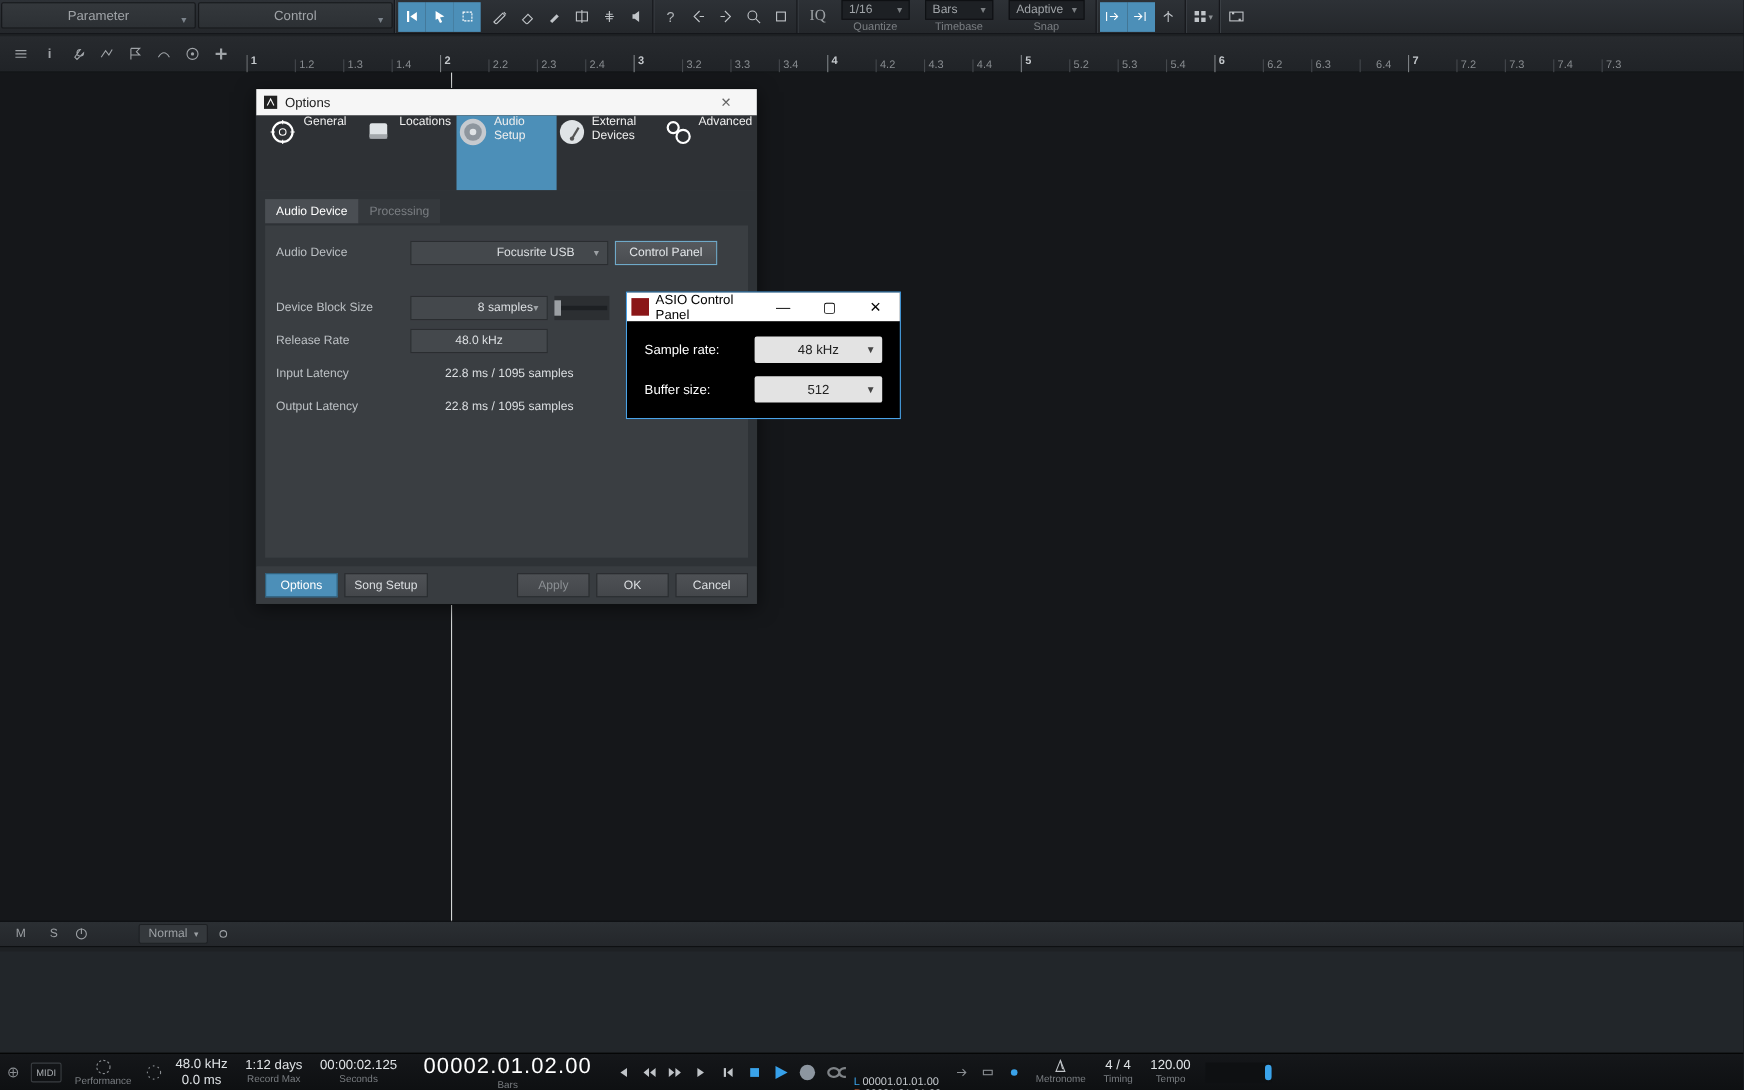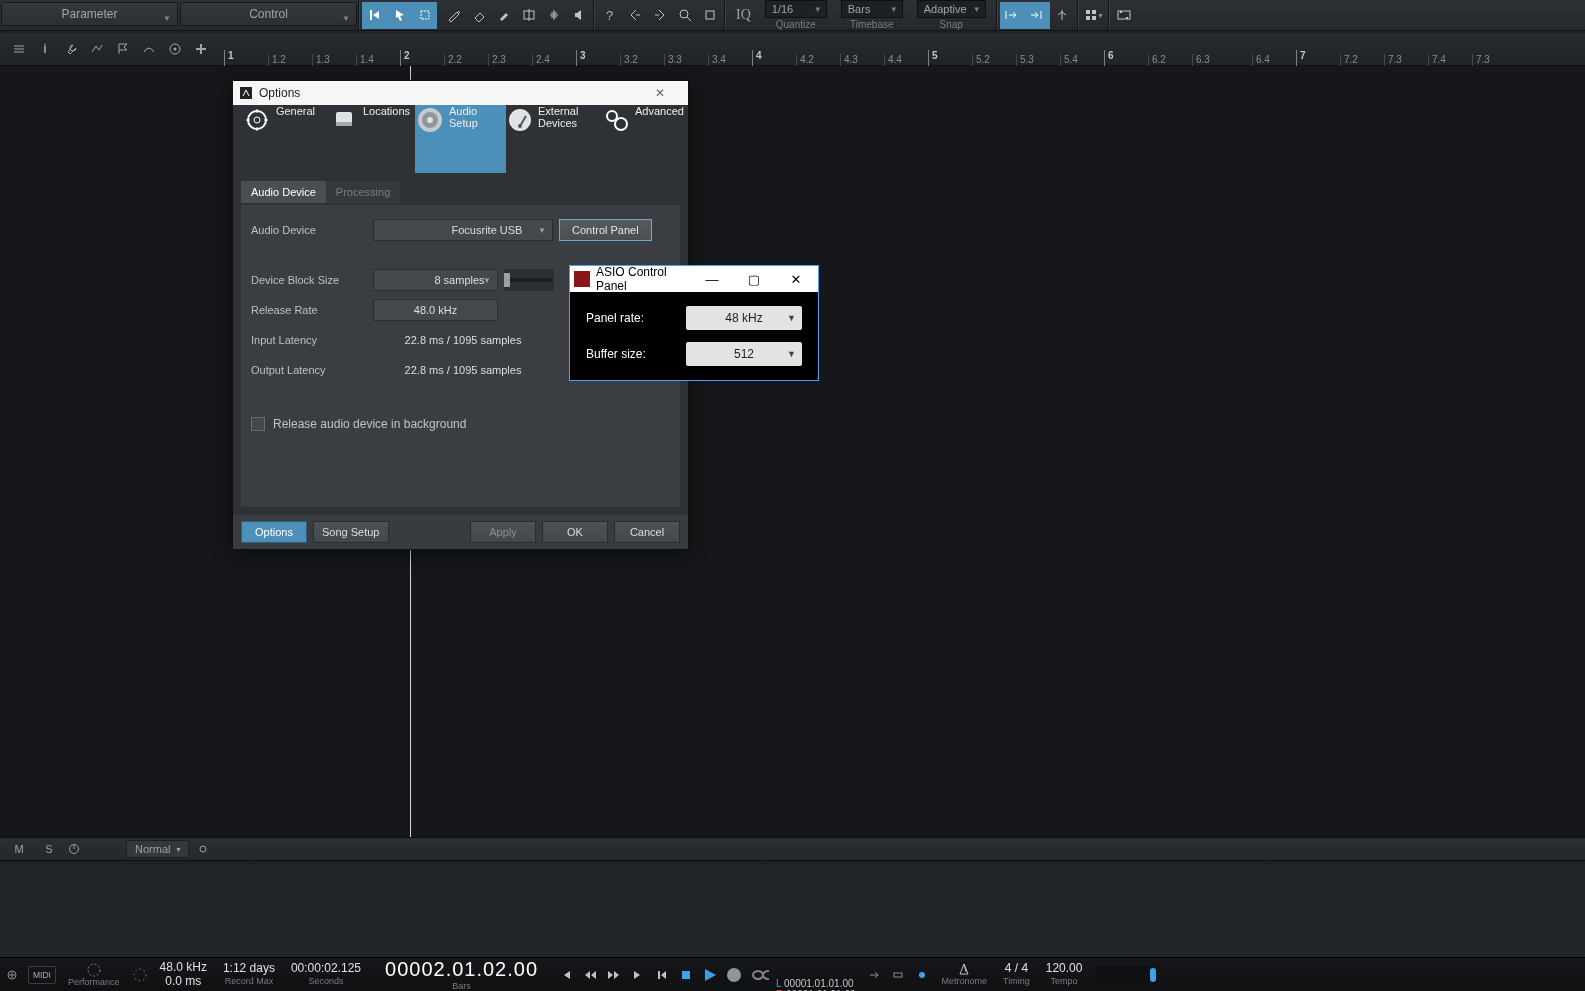--- a/index.html
+++ b/index.html
@@ -460,21 +460,21 @@
       <div style="flex: 0 0 44px; border-left: 1px solid rgb(68, 72, 76); height: 12px; margin-top: 4px; padding-left: 3px;">4.2</div>
       <div style="flex: 0 0 44px; border-left: 1px solid rgb(68, 72, 76); height: 12px; margin-top: 4px; padding-left: 3px;">4.3</div>
       <div style="flex: 0 0 44px; border-left: 1px solid rgb(68, 72, 76); height: 12px; margin-top: 4px; padding-left: 3px;">4.4</div>
       <div style="flex: 0 0 44px; border-left: 1px solid rgb(124, 128, 132); height: 16px; padding-left: 3px; font-weight: bold; color: rgb(196, 200, 204);">5</div>
       <div style="flex: 0 0 44px; border-left: 1px solid rgb(68, 72, 76); height: 12px; margin-top: 4px; padding-left: 3px;">5.2</div>
       <div style="flex: 0 0 44px; border-left: 1px solid rgb(68, 72, 76); height: 12px; margin-top: 4px; padding-left: 3px;">5.3</div>
       <div style="flex: 0 0 44px; border-left: 1px solid rgb(68, 72, 76); height: 12px; margin-top: 4px; padding-left: 3px;">5.4</div>
       <div style="flex: 0 0 44px; border-left: 1px solid rgb(124, 128, 132); height: 16px; padding-left: 3px; font-weight: bold; color: rgb(196, 200, 204);">6</div>
       <div style="flex: 0 0 44px; border-left: 1px solid rgb(68, 72, 76); height: 12px; margin-top: 4px; padding-left: 3px;">6.2</div>
       <div style="flex: 0 0 44px; border-left: 1px solid rgb(68, 72, 76); height: 12px; margin-top: 4px; padding-left: 3px;">6.3</div>
-      <div style="flex: 0 0 44px; border-left: 1px solid rgb(68, 72, 76); height: 12px; margin-top: 4px; padding-left: 3px; margin-left: 16px;">6.4</div>
+      <div style="flex: 0 0 44px; border-left: 1px solid rgb(68, 72, 76); height: 12px; margin-top: 4px; padding-left: 14px;">6.4</div>
       <div style="flex: 0 0 44px; border-left: 1px solid rgb(124, 128, 132); height: 16px; padding-left: 3px; font-weight: bold; color: rgb(196, 200, 204);">7</div>
       <div style="flex: 0 0 44px; border-left: 1px solid rgb(68, 72, 76); height: 12px; margin-top: 4px; padding-left: 3px;">7.2</div>
       <div style="flex: 0 0 44px; border-left: 1px solid rgb(68, 72, 76); height: 12px; margin-top: 4px; padding-left: 3px;">7.3</div>
       <div style="flex: 0 0 44px; border-left: 1px solid rgb(68, 72, 76); height: 12px; margin-top: 4px; padding-left: 3px;">7.4</div>
       <div style="flex: 0 0 44px; border-left: 1px solid rgb(68, 72, 76); height: 12px; margin-top: 4px; padding-left: 3px;">7.3</div>
     </div>
 </div>
 <div class="ruler-label">4/4</div>
 
 <div class="arrange"></div>
@@ -577,24 +577,20 @@
       <div class="od-row">
         <div class="od-label">Input Latency</div>
         <div class="od-value-plain" style="width:180px;background:transparent;border:none;">22.8 ms / 1095 samples</div>
       </div>
       <div class="od-row">
         <div class="od-label">Output Latency</div>
         <div class="od-value-plain" style="width:180px;background:transparent;border:none;">22.8 ms / 1095 samples</div>
       </div>
 
       <div style="height:16px;"></div>
-      <div class="od-row">
-        <div class="od-check"></div>
-        <div>Release audio device in background</div>
-      </div>
     </div>
   </div>
 
   <div class="od-footer">
     <div class="btn primary">Options</div>
     <div class="btn">Song Setup</div>
     <div class="spacer"></div>
     <div class="btn dim">Apply</div>
     <div class="btn">OK</div>
     <div class="btn">Cancel</div>
@@ -604,21 +600,21 @@
 <div class="asio-panel">
   <div class="asio-title">
     <div class="icon"></div>
     <div class="txt">ASIO Control Panel</div>
     <div class="winbtn">—</div>
     <div class="winbtn">▢</div>
     <div class="winbtn">✕</div>
   </div>
   <div class="asio-body">
     <div class="asio-row">
-      <label>Panel rate:</label>
+      <label>Sample rate:</label>
       <div class="asio-select">
         <span>48 kHz</span>
         <span class="tri">▼</span>
       </div>
     </div>
     <div class="asio-row">
       <label>Buffer size:</label>
       <div class="asio-select">
         <span>512</span>
         <span class="tri">▼</span>

